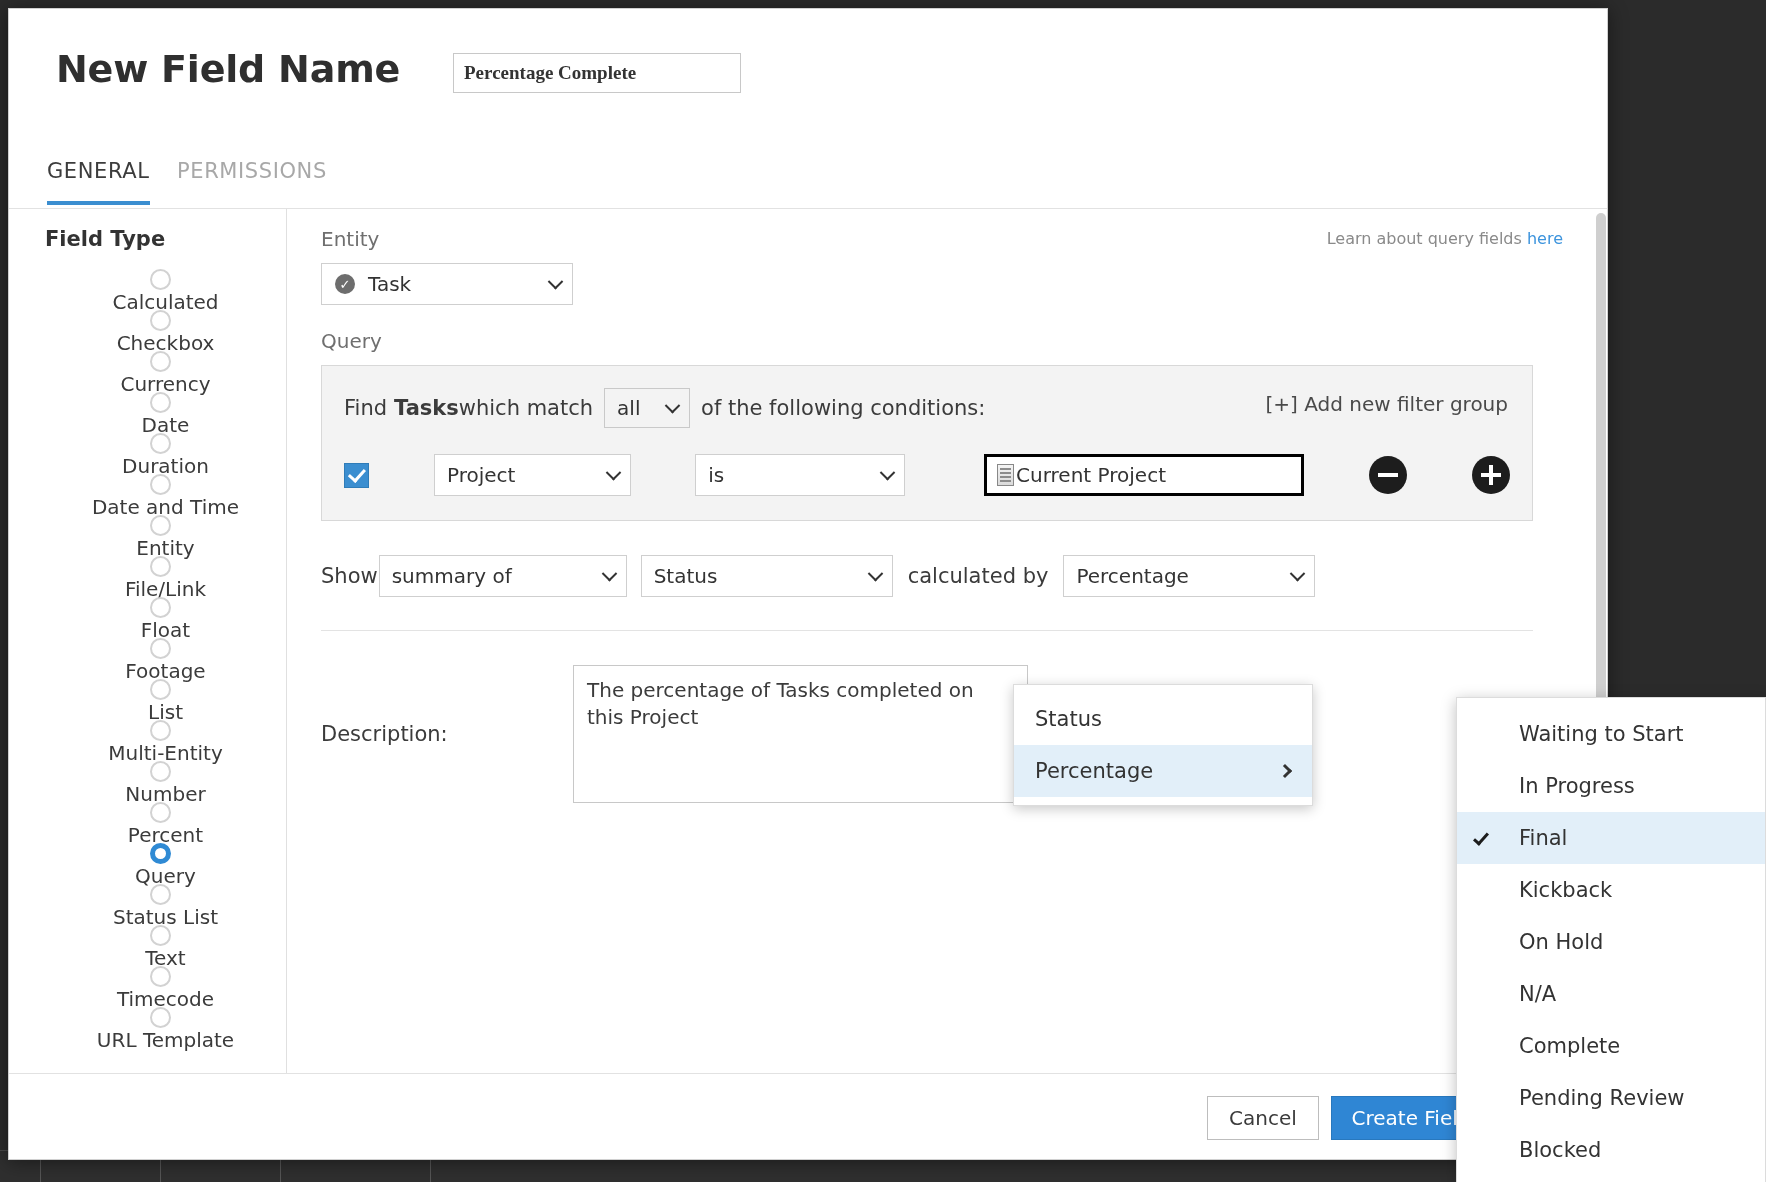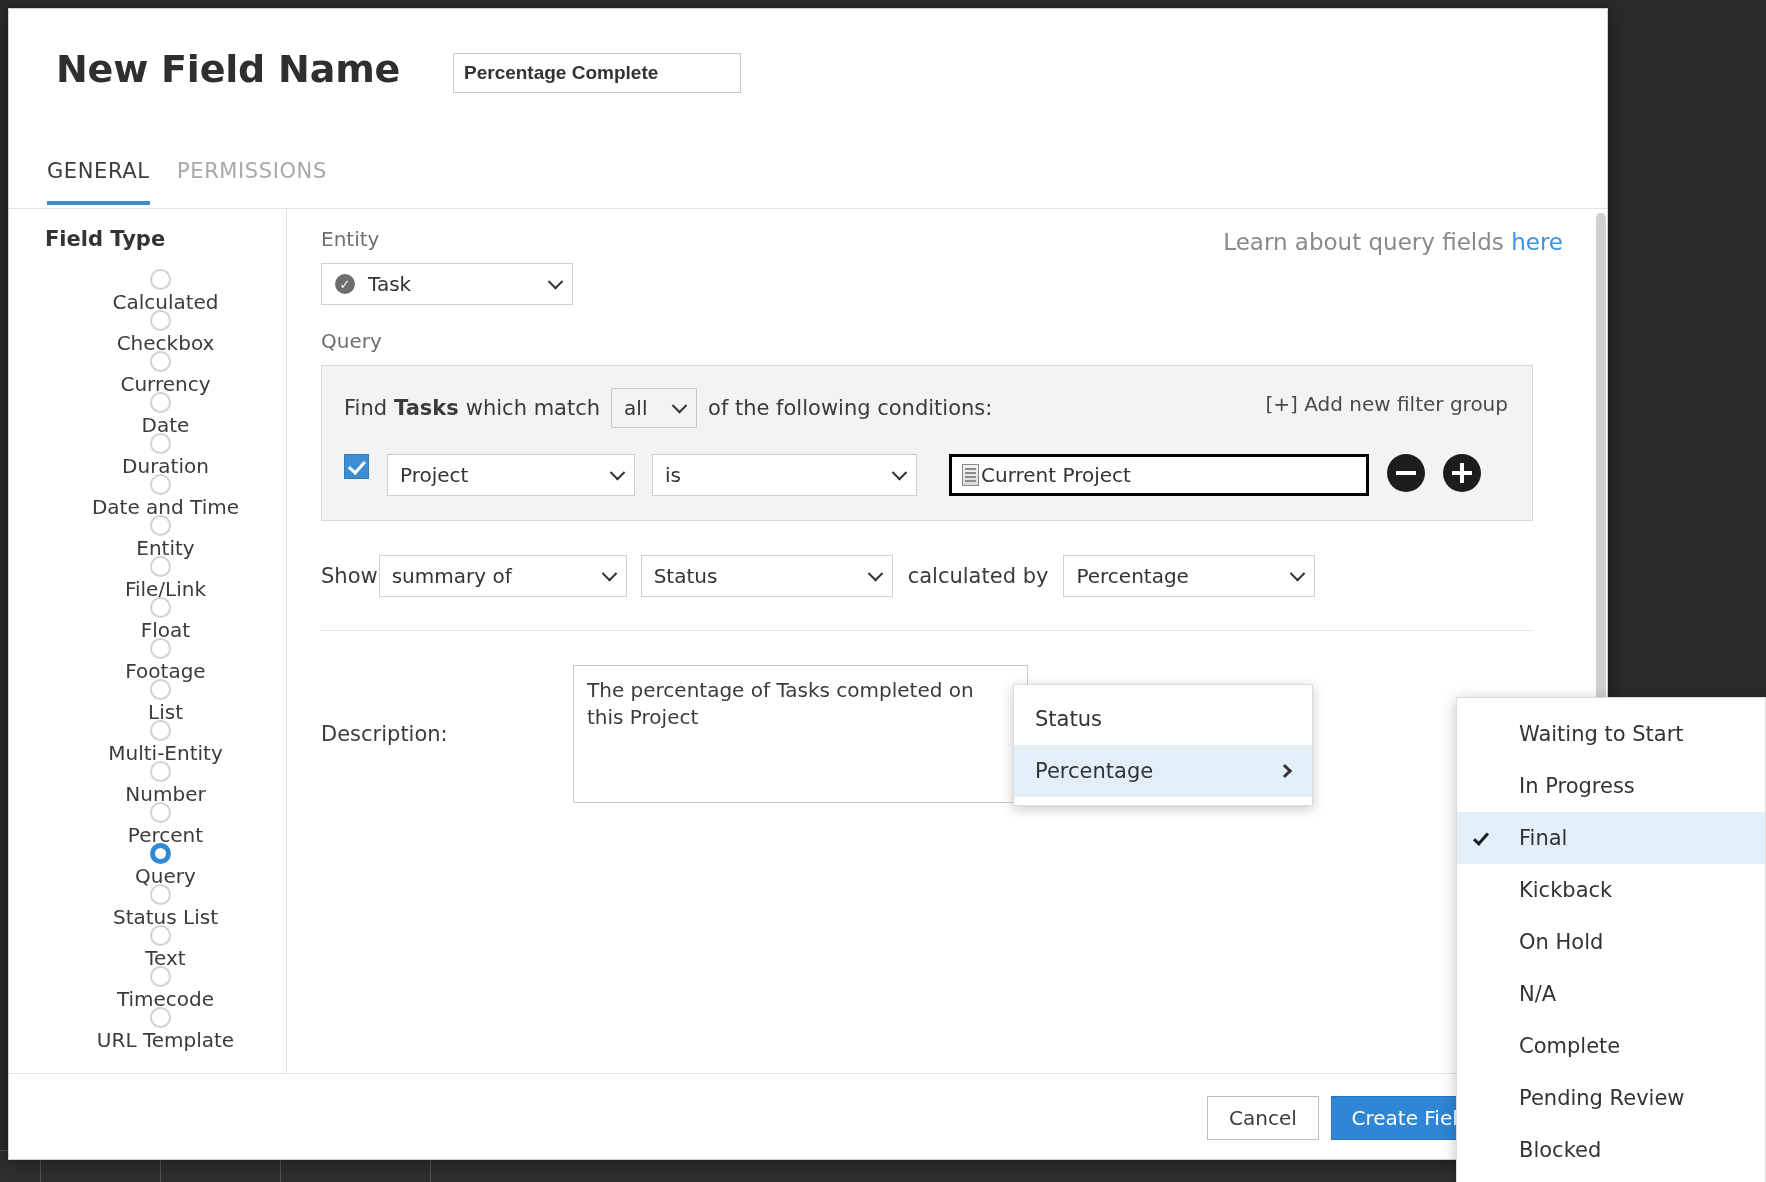--- a/index.html
+++ b/index.html
@@ -52,21 +52,21 @@
     font-weight: bold;
     color: #2f2f2f;
     letter-spacing: -0.2px;
   }
   #field-name-input {
     position: absolute;
     left: 435px; top: 44px;
     width: 288px; height: 40px;
     border: 1px solid #c8c8c8;
     background: #fff;
-    font-family: Liberation Sans, sans-serif;
+    font-family: Liberation Serif, serif;
     font-size: 19px;
     font-weight: bold;
     color: #333;
     padding: 0 10px;
   }
 
   
   #tab-bar {
     position: absolute;
     left: 0; top: 128px;
@@ -146,21 +146,21 @@
   }
 
   .section-label {
     font-size: 20px;
     color: #6f6f6f;
     margin-bottom: 12px;
   }
   #learn-line {
     position: absolute;
     right: 46px; top: 20px;
-    font-size: 23px;
+    font-size: 16px;
     color: #8a8a8a;
   }
   #learn-link {
     color: #3d94dd;
     text-decoration: none;
     cursor: pointer;
   }
 
   
   .select {
@@ -227,22 +227,23 @@
   #add-filter-group {
     position: absolute;
     right: 24px; top: 26px;
     font-size: 20px;
     color: #4a4a4a;
     cursor: pointer;
   }
 
   #condition-row {
     display: flex;
-    align-items: flex-start;
+    align-items: center;
     margin-top: 26px;
+    gap: 47px;
   }
   .checkbox {
     width: 25px; height: 25px;
     background: #3b8ed0;
     border: 1px solid #2f7cb8;
     display: flex; align-items: center; justify-content: center;
     cursor: pointer;
     flex: none;
   }
   .checkbox::after {
@@ -577,21 +578,21 @@
         <span>Task</span>
         <span class="chev"></span>
       </div>
 
       <div class="section-label" style="margin-top:24px">Query</div>
 
       <div id="query-box">
         <div id="find-line">
           <span>Find</span>
           <b style="margin-left:7px">Tasks</b>
-          <span style="margin-left:7px">which match</span>
+          <span style="">which match</span>
           <span class="select" id="match-select">
             <span>all</span>
             <span class="chev"></span>
           </span>
           <span>of the following conditions:</span>
         </div>
 
         <div id="add-filter-group">[+] Add new filter group</div>
 
         <div id="condition-row">

